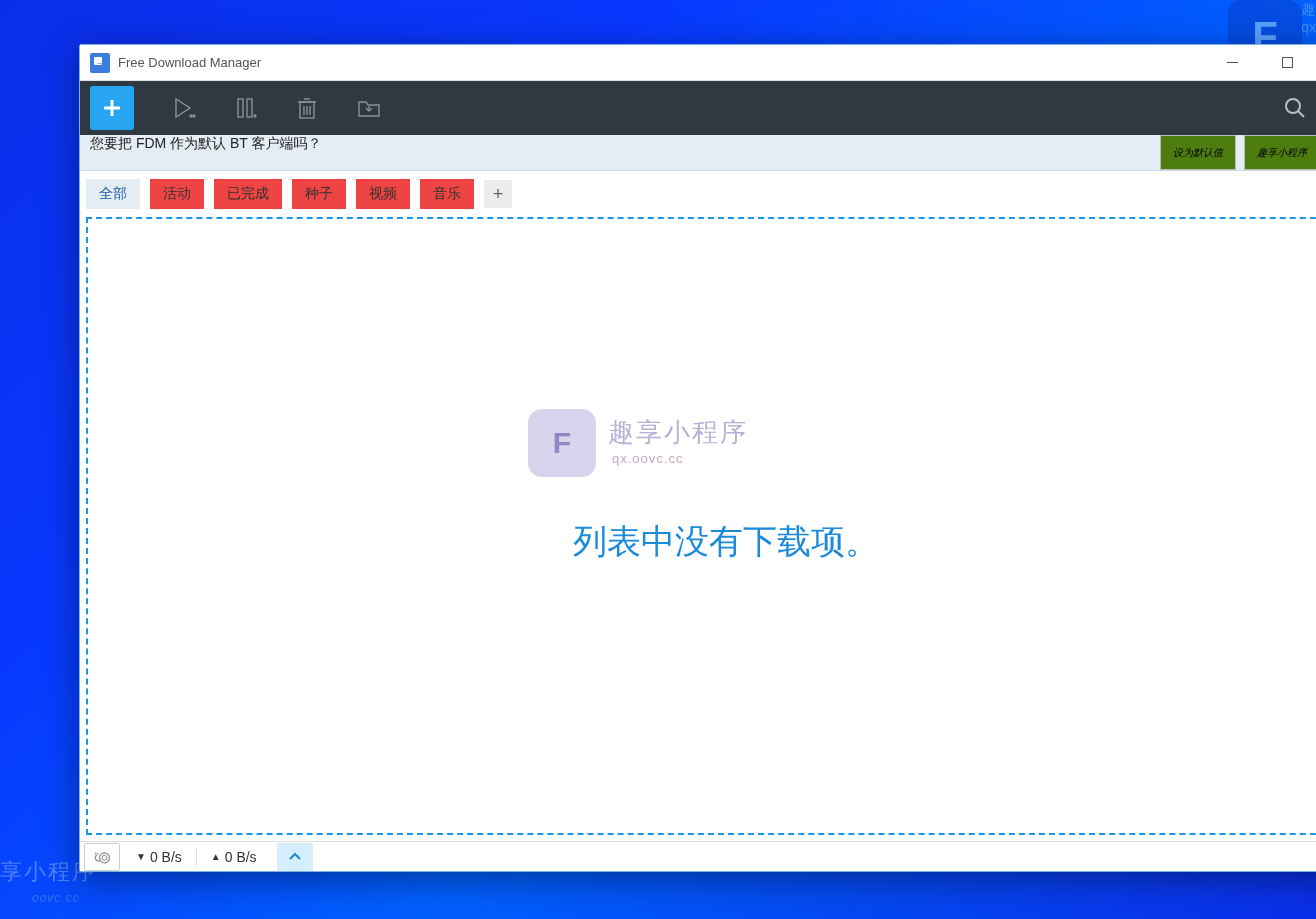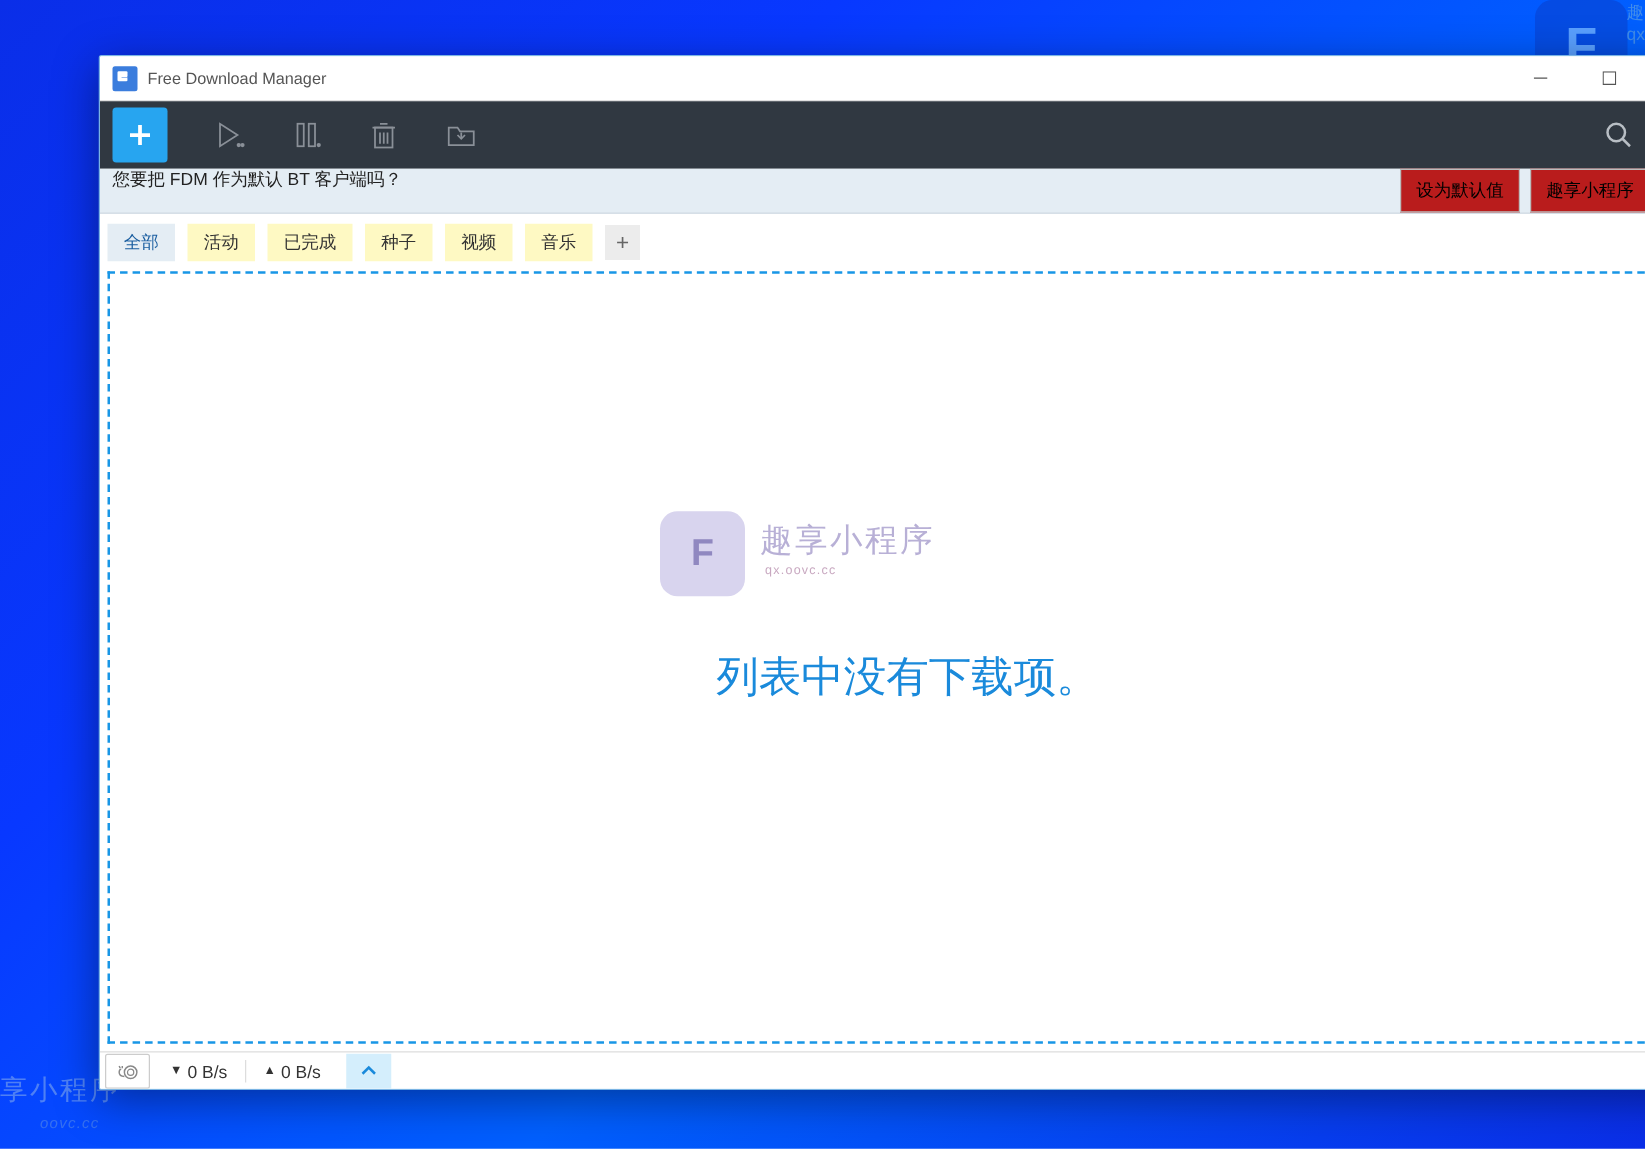--- a/index.html
+++ b/index.html
@@ -183,26 +183,27 @@
   display: flex;
   padding: 0 10px;
   border-bottom: 1px solid #cfd9e2;
 }
 .notify-text {
   font-size: 14px;
   color: #222;
   flex: 1;
 }
 .notify-btn {
-  background: #b91c1c;
+  background: #4d7c0f;
   border: 1px solid #bbb;
   padding: 3px 12px;
-  font-size: 14px;
+  font-size: 10px;
   margin-left: 8px;
   cursor: pointer;
+  font-style: italic;
 }
 .notify-close {
   width: 28px;
   height: 28px;
   display: flex;
   align-items: center;
   justify-content: center;
   margin-left: 14px;
   cursor: pointer;
   color: #555;
@@ -211,21 +212,21 @@
 
 
 .tabs-row {
   height: 40px;
   display: flex;
   align-items: center;
   padding: 6px 6px 0 6px;
   gap: 10px;
 }
 .tab {
-  background: #fef9c3;
+  background: #ef4444;
   padding: 6px 13px;
   font-size: 14px;
   color: #333;
   cursor: pointer;
 }
 .tab.active {
   background: #e4edf4;
   color: #1a5ea0;
 }
 .tab-add {
@@ -274,21 +275,21 @@
   left: 520px;
   font-size: 26px;
   color: #b8b0d6;
   letter-spacing: 2px;
   text-align: right;
 }
 .watermark-sub {
   position: absolute;
   top: 232px;
   left: 524px;
-  font-size: 10px;
+  font-size: 13px;
   color: #c8a8c0;
   letter-spacing: 1px;
 }
 .empty-title {
   font-size: 34px;
   color: #1a8adb;
   margin-top: 32px;
 }
 .empty-sub {
   font-size: 22px;

